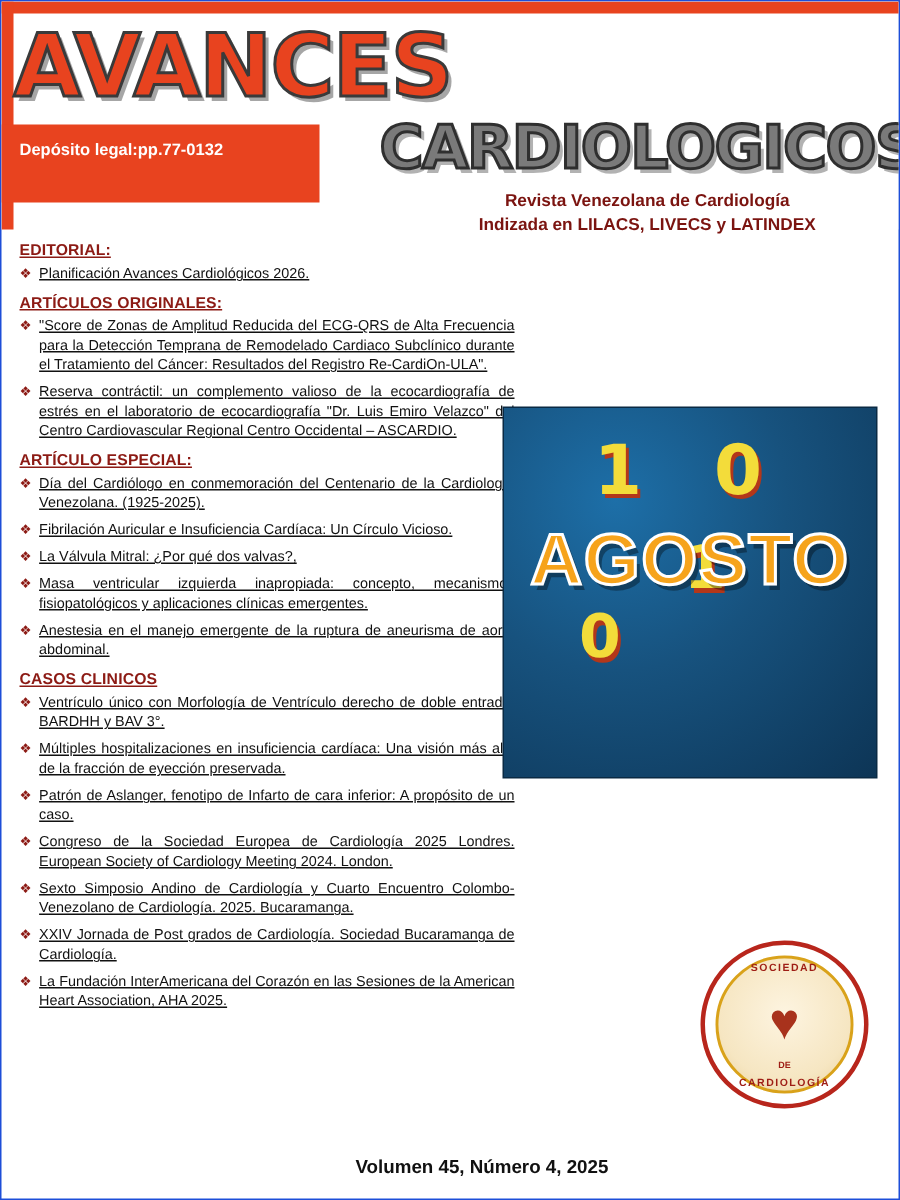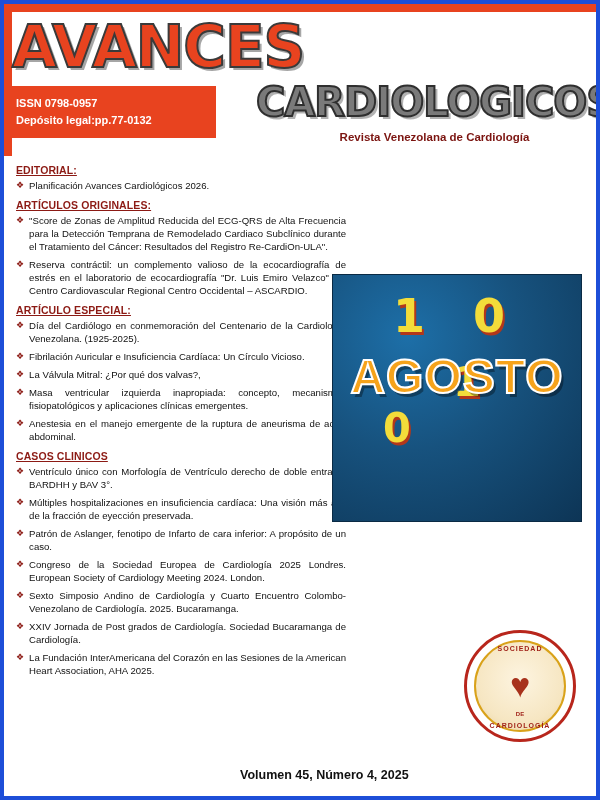--- a/index.html
+++ b/index.html
@@ -8,21 +8,21 @@
     font-family: "Liberation Sans", sans-serif;
     background: #ffffff;
     position: relative;
     overflow: hidden;
   }
   .page {
     position: relative;
     width: 600px;
     height: 800px;
     background: #ffffff;
-    border: 4px solid #1d4ed8;
+    border: 1px solid #1d4ed8;
     overflow: hidden;
   }
 
   
   .masthead {
     position: relative;
     height: 152px;
     background: #ffffff;
   }
   .title-avances {
@@ -115,20 +115,21 @@
     line-height: 13px;
     margin-right: 5px;
     flex: 0 0 auto;
   }
   .item-text {
     font-size: 9.6px;
     line-height: 13px;
     color: #111111;
     text-align: justify;
     flex: 1 1 auto;
+    text-decoration: underline;
   }
 
   
   .cover-art {
     position: absolute;
     right: 14px;
     top: 118px;
     width: 250px;
     height: 248px;
     background:
@@ -260,24 +261,24 @@
   <div class="masthead">
     <div class="redbar-top"></div>
     <div class="redbar-left"></div>
 
     <div class="title-avances">AVANCES</div>
 
     <div class="title-cardio">CARDIOLOGICOS</div>
 
     <div class="subtitle-block">
       <div>Revista Venezolana de Cardiología</div>
+      <div>Indizada en LILACS, LIVECS y LATINDEX</div>
     </div>
 
     <div class="issn-box">
-      <div>ISSN 0798-0957</div>
       <div>Depósito legal:pp.77-0132</div>
     </div>
   </div>
 
   <div class="content">
 
     <div class="toc">
 
       <div class="sec-head first">EDITORIAL:</div>
       <div class="item">

